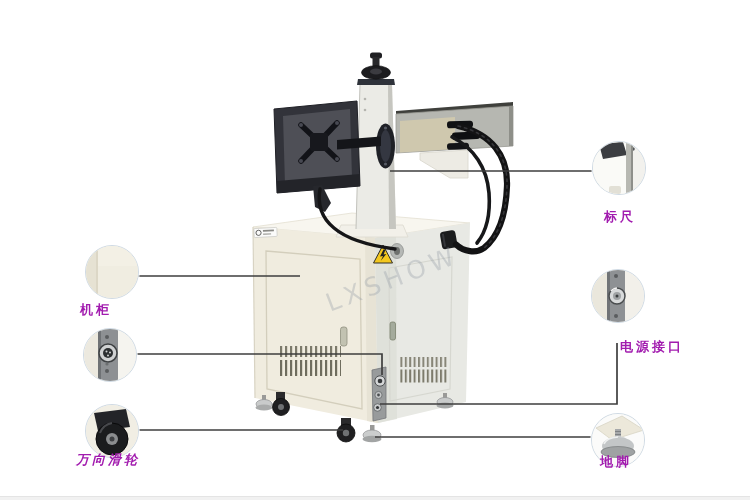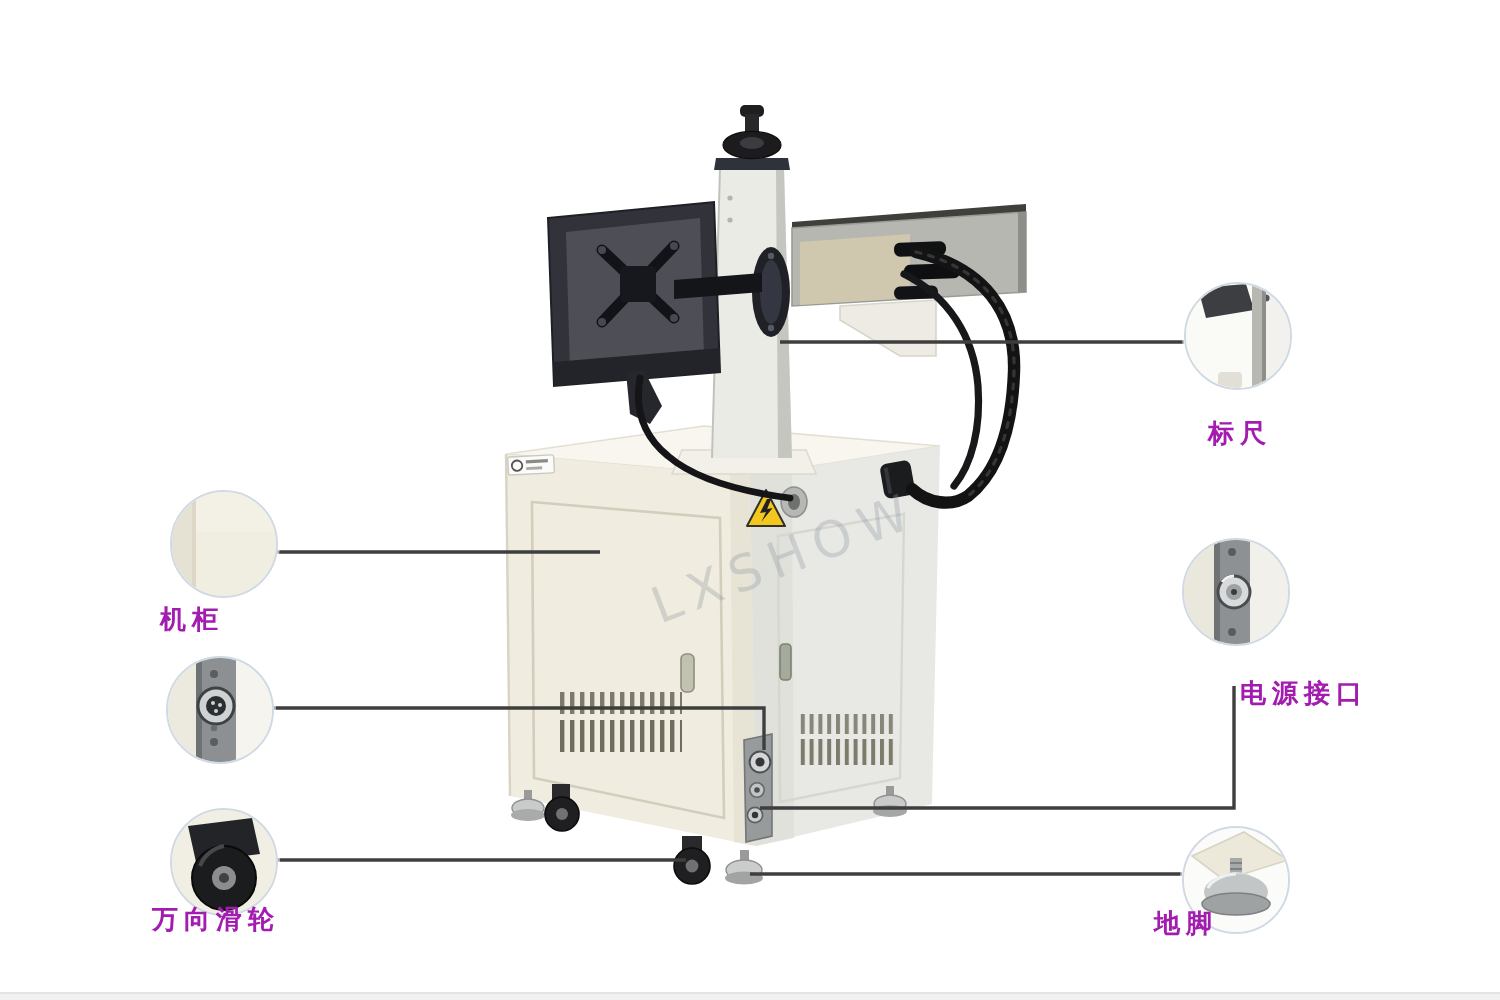--- a/index.html
+++ b/index.html
@@ -249,17 +249,17 @@
       <ellipse cx="26" cy="28" rx="10" ry="6" fill="#d9dbdc"></ellipse>
       <ellipse cx="26" cy="32" rx="16" ry="9" fill="#c3c6c7"></ellipse>
       <ellipse cx="26" cy="38" rx="17" ry="5.5" fill="#9fa2a3" stroke="#7e8183" stroke-width="0.8"></ellipse>
       <path d="M12,30 A16,9 0 0 1 26,23" stroke="#eef0f0" stroke-width="1.6" fill="none"></path>
     </svg>
   </div>
 
   <div class="callout-label" style="left:620px;top:208px;">标尺</div>
   <div class="callout-label" style="left:96px;top:301px;">机柜</div>
   <div class="callout-label" style="left:652px;top:324px;margin-top:14px;">电源接口</div>
-  <div class="callout-label" style="left:108px;top:451px;">万向滑轮</div>
-  <div class="callout-label" style="left:593px;top:453px;">地脚</div>
+  <div class="callout-label" style="left:108px;top:451px;font-style:italic;">万向滑轮</div>
+  <div class="callout-label" style="left:616px;top:453px;">地脚</div>
 
   <div class="bottom-band"></div>
 </div>
 
 </body></html>

